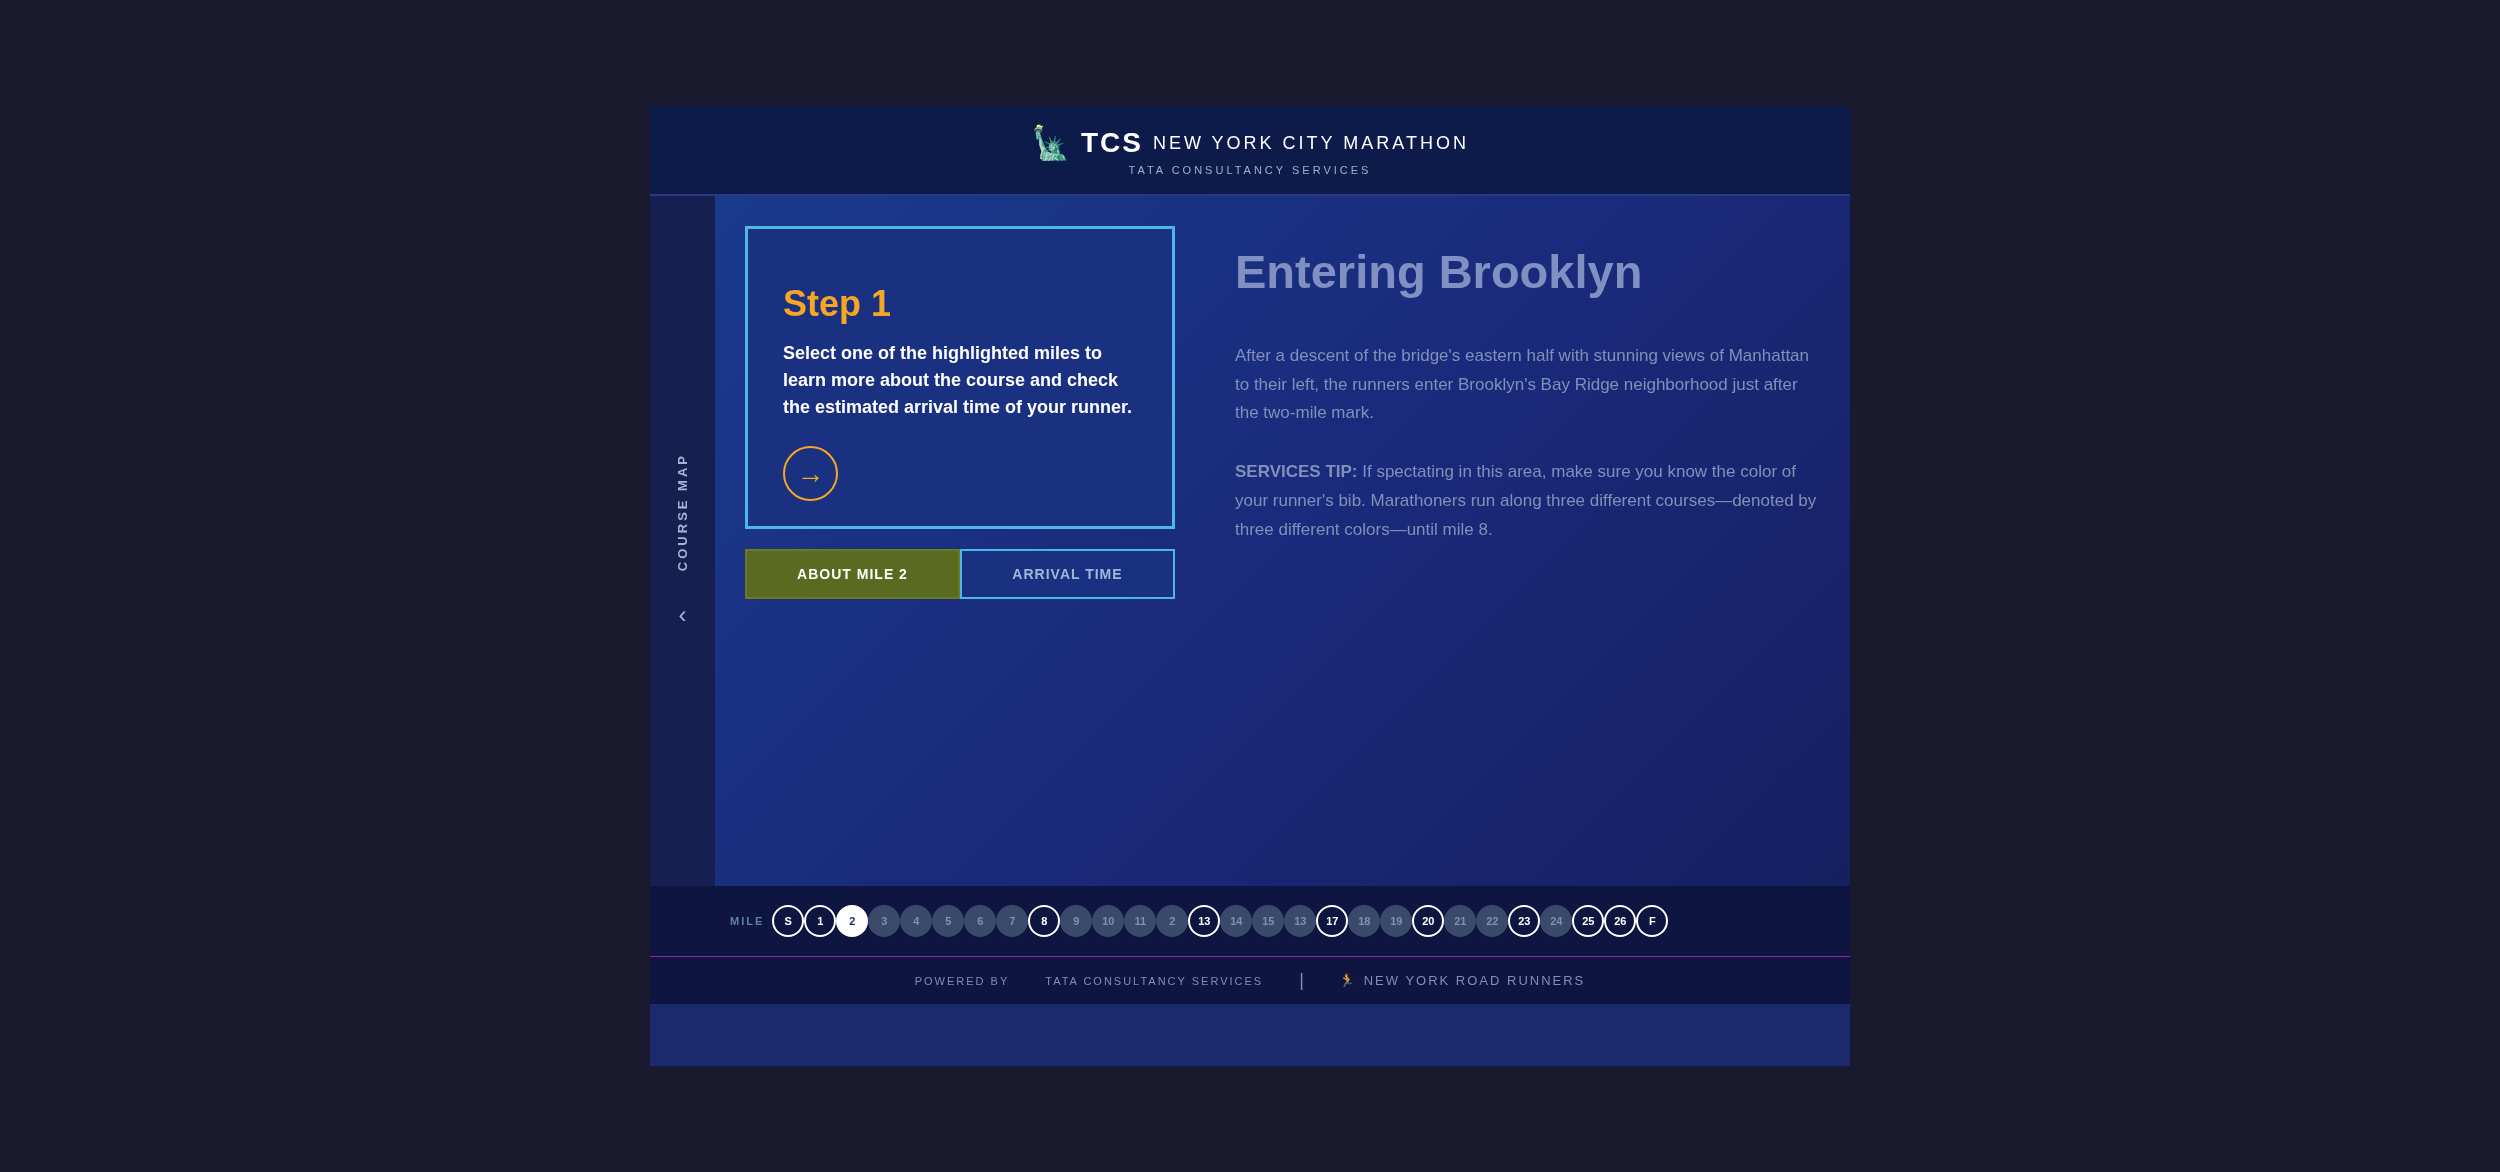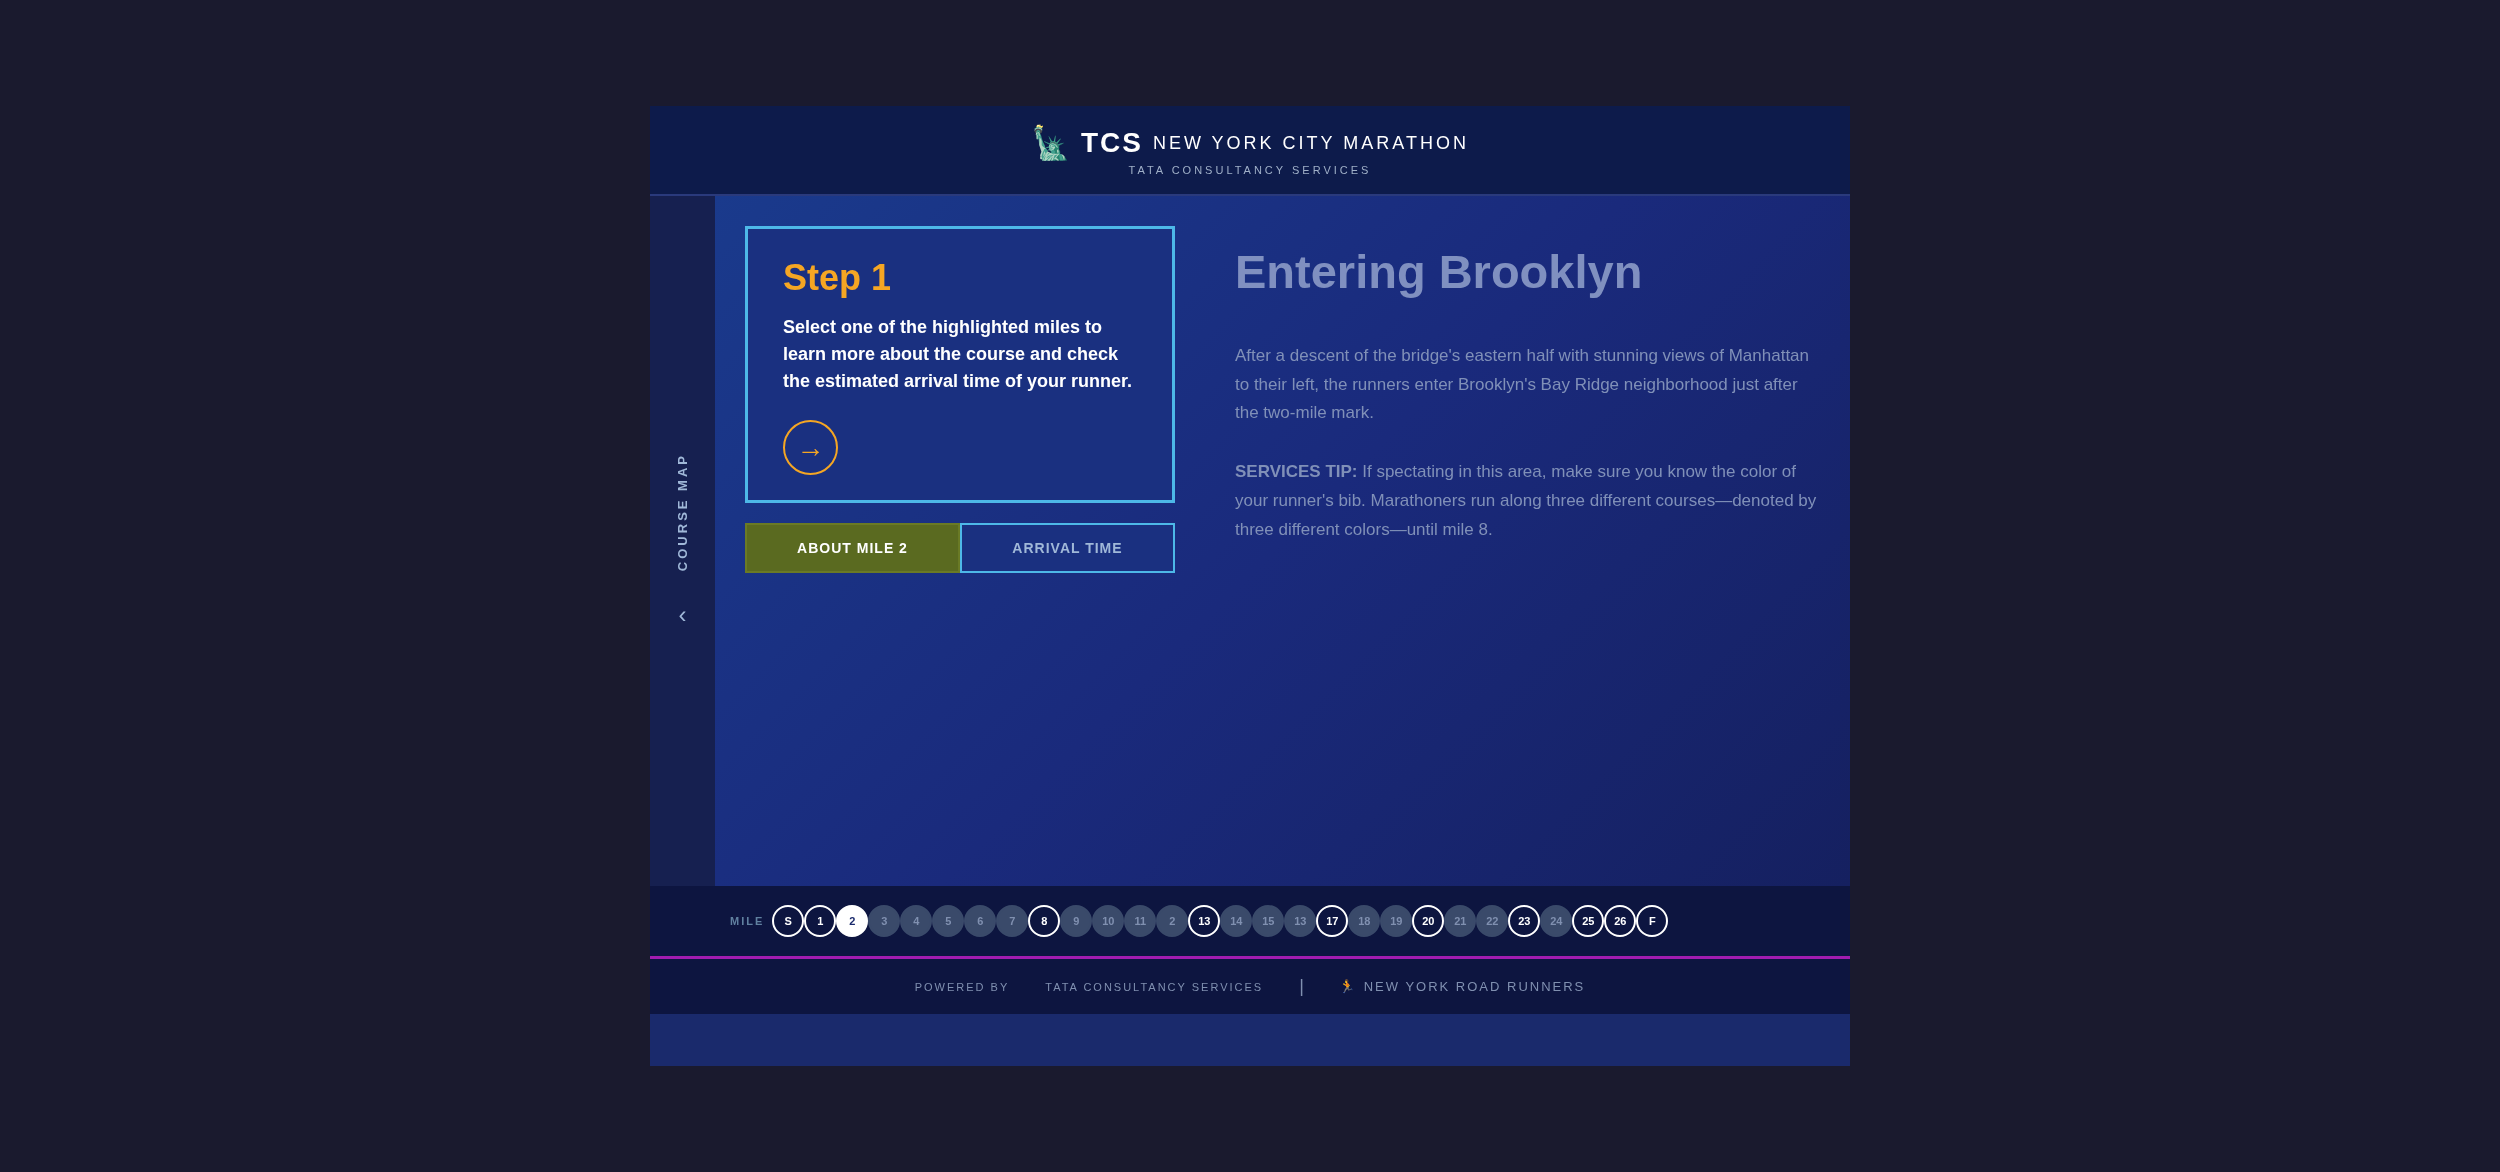--- a/index.html
+++ b/index.html
@@ -151,21 +151,21 @@
 
     
     .left-panel {
       width: 430px;
       flex-shrink: 0;
     }
 
     .step-card {
       border: 3px solid #4db8e8;
       background: #1a3080;
-      padding: 28px 35px 25px 35px;
+      padding: 54px 35px 25px 35px;
       margin-bottom: 20px;
     }
 
     .step-number {
       color: #f5a623;
       font-size: 36px;
       font-weight: bold;
       margin-bottom: 15px;
     }
 
@@ -293,27 +293,27 @@
     }
 
     .mile-marker-active {
       background: white;
       color: #1a2a6c;
       border: 2px solid white;
     }
 
     
     .footer {
-      height: 58px;
+      height: 48px;
       background: #0d1540;
       display: flex;
       align-items: center;
       justify-content: center;
       gap: 36px;
-      border-top: 3px solid #a21caf;
+      border-top: 1px solid #a21caf;
     }
 
     .footer-text {
       color: #8090b0;
       font-size: 11px;
       letter-spacing: 2px;
     }
 
     .footer-divider {
       color: #8090b0;

